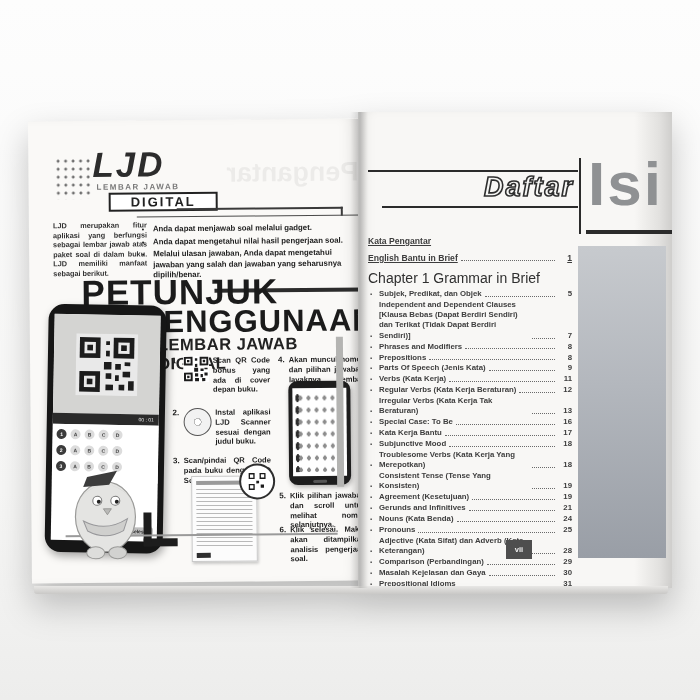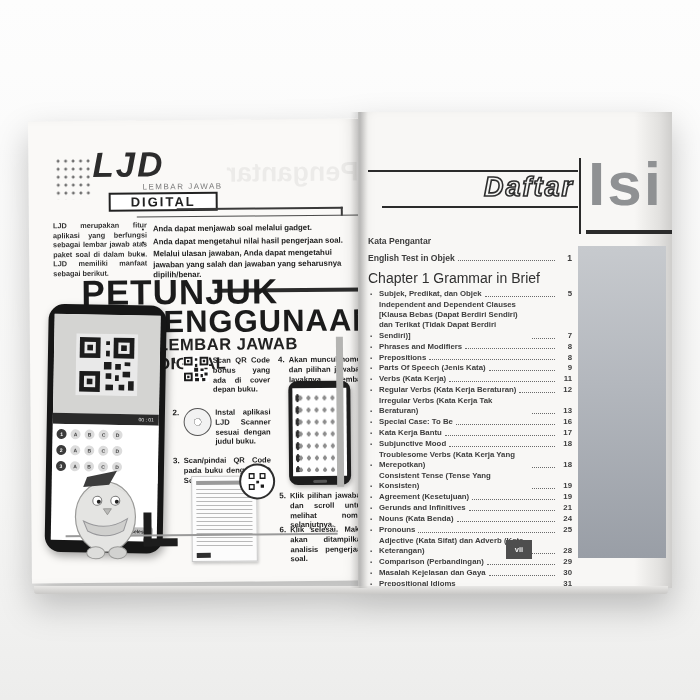--- a/index.html
+++ b/index.html
@@ -8,21 +8,21 @@
   .book{position:absolute;left:28px;top:112px;width:644px;height:476px;filter:drop-shadow(0 14px 16px rgba(0,0,0,0.22));}
   .page{position:absolute;background:#faf9f7;}
   .page-left{left:2px;top:8px;width:330px;height:462px;transform:rotate(-0.5deg);box-shadow:inset -14px 0 18px -14px rgba(0,0,0,0.25);}
   .page-right{left:330px;top:0;width:314px;height:476px;background:linear-gradient(to right,#f8f7f5 88%,#e2e1df 96%,#cfcecc 100%);box-shadow:inset 12px 0 16px -12px rgba(0,0,0,0.28);}
   .abs{position:absolute;}
 
   
   .ghost{left:150px;top:38px;width:180px;color:rgba(0,0,0,0.055);font-weight:900;font-size:27px;transform:scaleX(-1);text-align:left;}
   .logo-dots{left:26px;top:36px;width:36px;height:42px;background-image:radial-gradient(#6f6f6f 1.3px,transparent 1.6px);background-size:7.5px 8px;}
   .logo-acronym{left:64px;top:24px;font-size:35px;font-weight:900;font-style:italic;color:#2c2c2c;letter-spacing:2px;}
-  .logo-sub{left:68px;top:62px;font-size:8px;letter-spacing:1.5px;color:#7a7a7a;font-weight:400;margin-left:46px;}
+  .logo-sub{left:68px;top:62px;font-size:8px;letter-spacing:1.5px;color:#7a7a7a;font-weight:700;}
   .logo-badge{left:80px;top:72px;font-size:13px;font-weight:900;letter-spacing:2px;color:#222;border:2px solid #222;padding:0 20px;background:#fff;}
   .logo-rule{left:148px;top:88px;width:166px;height:2px;background:#3a3a3a;}
   .logo-rule::after{content:"";position:absolute;right:0;top:0;width:2px;height:9px;background:#3a3a3a;}
   .intro{left:24px;top:100px;width:94px;font-size:7.3px;line-height:9.6px;color:#333;text-align:justify;font-weight:600;}
   .benefits{left:108px;top:96px;width:212px;padding:7px 8px 10px 6px;border-top:1.5px solid #4a4a4a;}
   .benefits::before{content:"";position:absolute;right:0;bottom:0;width:66%;height:4px;background:#2c2c2c;}
   .benefits::after{content:"";position:absolute;right:0;bottom:0;width:4px;height:58%;background:#2c2c2c;}
   .benefits ul{margin:0;padding-left:10px;}
   .benefits li{font-size:7.8px;line-height:10.6px;color:#222;font-weight:700;margin-bottom:2px;}
   .title1{left:52px;top:152px;font-size:35px;font-weight:900;color:#1b1b1b;letter-spacing:1px;}
@@ -68,21 +68,21 @@
 
   
   .rp-line1{left:10px;top:58px;width:210px;height:2px;background:#2b2b2b;}
   .rp-daftar{left:126px;top:60px;font-size:27px;font-weight:800;font-style:italic;letter-spacing:2px;color:#f6f6f4;-webkit-text-stroke:1.6px #2e2e2e;}
   .rp-line2{left:24px;top:94px;width:196px;height:2px;background:#2b2b2b;}
   .rp-vline{left:221px;top:46px;width:2px;height:76px;background:#2b2b2b;}
   .rp-isi{left:230px;top:36px;font-size:62px;font-weight:900;color:#8f9193;letter-spacing:2px;}
   .rp-isi-rule{left:228px;top:118px;width:86px;height:4px;background:#2b2b2b;}
   .gray-col{left:220px;top:134px;width:88px;height:312px;background:linear-gradient(180deg,#c7cace 0%,#b3b7bd 45%,#999ea6 100%);}
   .toc{left:10px;top:124px;width:204px;color:#3d3d3d;}
-  .toc-front{font-size:8.6px;font-weight:800;margin-bottom:7px;display:flex;align-items:flex-end;}
+  .toc-front{font-size:8.6px;font-weight:800;margin-bottom:7px;display:flex;align-items:flex-end;text-decoration:underline;}
   .toc-chapter{font-size:14px;font-weight:400;color:#2f2f2f;margin:7px 0 3px 0;}
   .toc-row{display:flex;align-items:flex-end;font-size:7.8px;font-weight:700;line-height:10.3px;margin-bottom:0.6px;}
   .toc-row .b{flex:0 0 9px;padding-left:2px;color:#555;font-size:6px;line-height:10.3px;}
   .toc-row .lbl{max-width:150px;}
   .toc-dots{flex:1;border-bottom:1.6px dotted #6a6a6a;margin:0 3px 2.5px 3px;min-width:6px;}
   .toc-pg{flex:0 0 14px;text-align:right;}
   .folio{left:116px;top:428px;width:26px;height:19px;background:#4e4e4e;color:#f1f1f1;font-size:7.5px;font-weight:700;display:flex;align-items:center;justify-content:center;margin-left:32px;}
   .spine{position:absolute;left:322px;top:0;width:18px;height:476px;background:linear-gradient(to right,rgba(0,0,0,0) 0%,rgba(0,0,0,0.10) 45%,rgba(0,0,0,0.16) 55%,rgba(0,0,0,0) 100%);z-index:5;}
   .book-bottom{position:absolute;left:6px;bottom:-6px;width:634px;height:8px;background:linear-gradient(180deg,#e8e7e5,#c9c8c6);border-radius:0 0 3px 3px;}
 </style>
@@ -286,21 +286,21 @@
       <div class="abs rp-vline"></div>
       <div class="abs rp-isi">Isi</div>
       <div class="abs rp-isi-rule"></div>
       <div class="abs gray-col"></div>
 
       <div class="abs toc">
         <div class="toc-front">
           <span class="lbl">Kata Pengantar</span>
         </div>
         <div class="toc-front">
-          <span class="lbl">English Test in Objek</span>
+          <span class="lbl">English Bantu in Brief</span>
           <span class="toc-dots"></span>
           <span class="toc-pg">1</span>
         </div>
         <div class="toc-chapter">Chapter 1 Grammar in Brief</div>
 
         <div class="toc-row">
             <span class="b">▪</span>
             <span class="lbl">Subjek, Predikat, dan Objek</span>
             <span class="toc-dots"></span>
             <span class="toc-pg">5</span>

